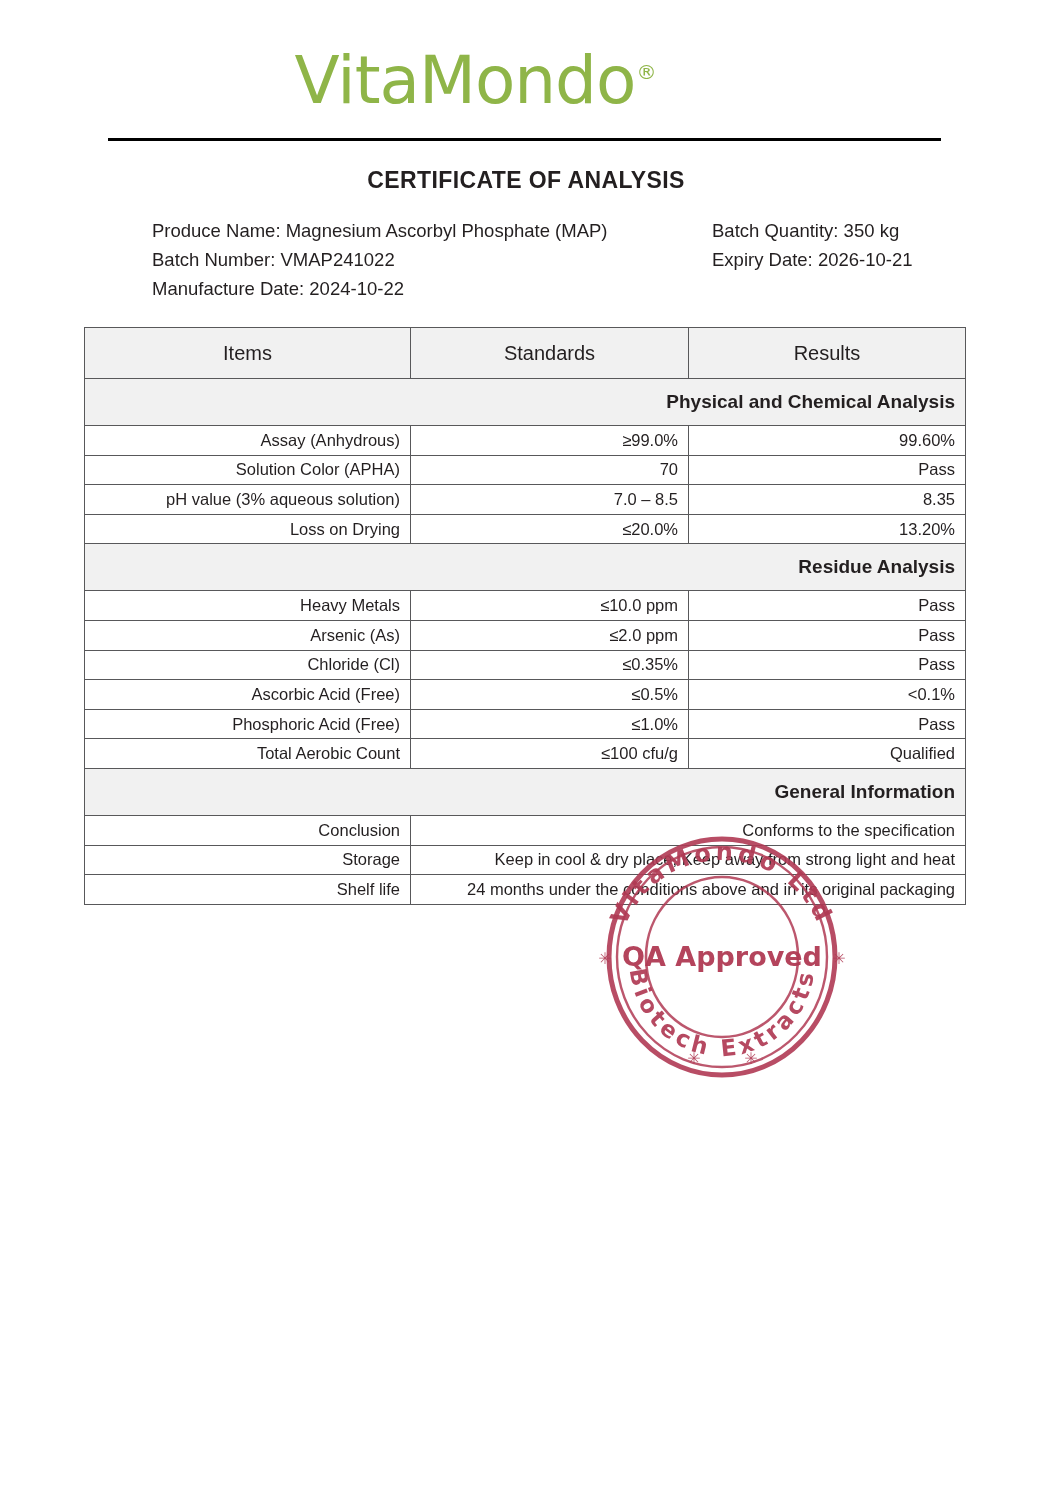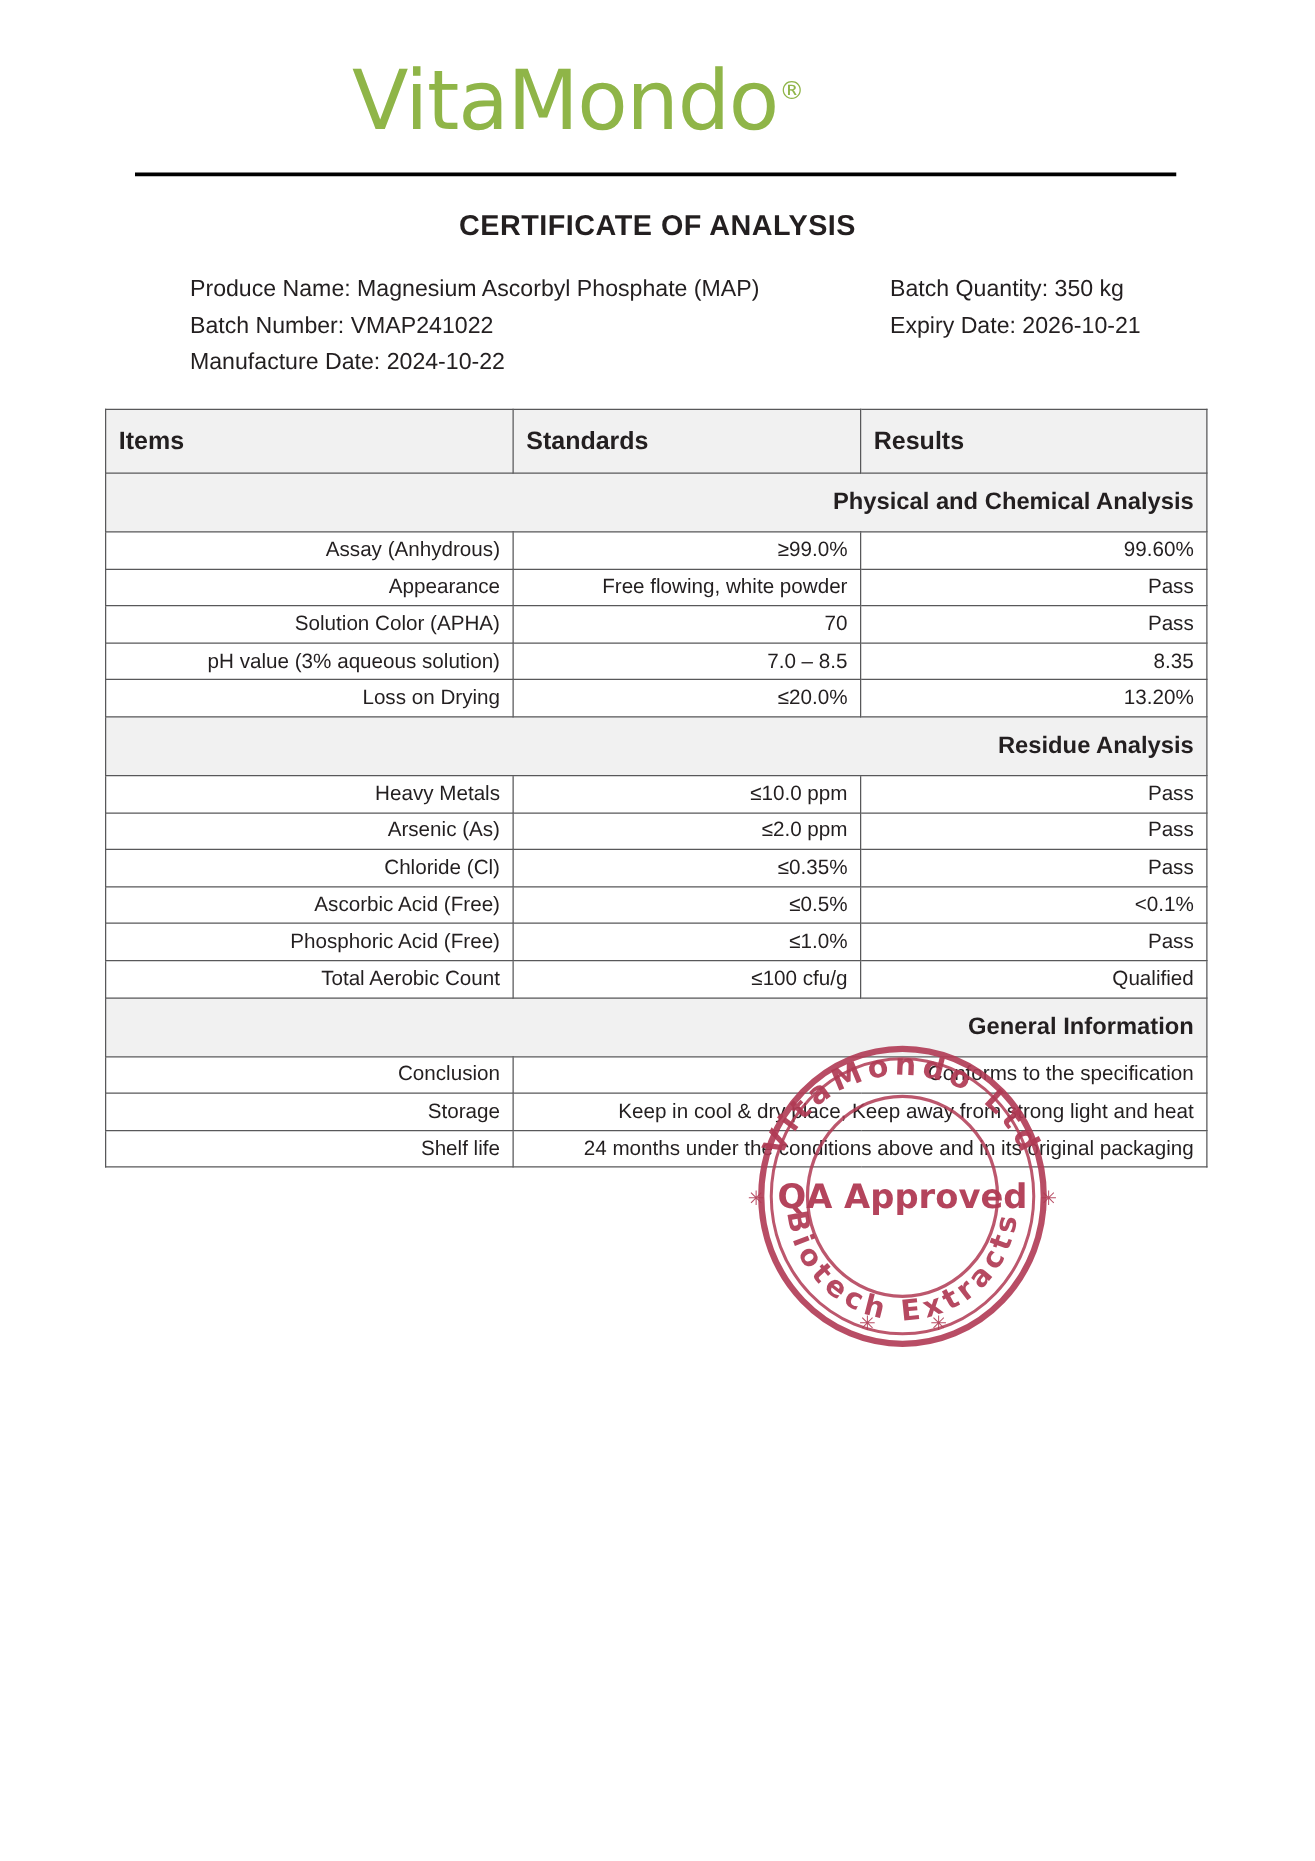--- a/index.html
+++ b/index.html
@@ -18,21 +18,21 @@
   .page {
     position: relative;
     width: 1052px;
     height: 1489px;
   }
 
   
   .logo-wrap {
     position: absolute;
     top: 48px;
-    left: 0;
+    left: 13px;
     width: 924px;
     text-align: center;
     line-height: 1;
   }
   .logo-text {
     font-family: "DejaVu Sans", sans-serif;
     font-size: 66px;
     font-weight: 400;
     letter-spacing: -1px;
     color: #8fb548;
@@ -111,22 +111,22 @@
     border: 1.6px solid #58585a;
     padding: 0 10px;
     vertical-align: middle;
     color: #231f20;
     text-align: right;
   }
   .coa-table thead th {
     height: 50px;
     background: #f1f1f1;
     font-size: 20px;
-    font-weight: bold;
-    text-align: left;
+    font-weight: normal;
+    text-align: center;
   }
   tr.section-row td {
     height: 46px;
     background: #f1f1f1;
     font-size: 19px;
     font-weight: bold;
     padding-left: 10px;
   }
   tr.section-row td.indented {
     padding-left: 16px;
@@ -190,25 +190,20 @@
       </tr>
     </thead>
     <tbody id="table-body">
         <tr class="section-row">
           <td colspan="3">Physical and Chemical Analysis</td>
         </tr>
         <tr class="data-row">
           <td>Assay (Anhydrous)</td>
           <td>≥99.0%</td>
           <td>99.60%</td>
-        </tr>
-        <tr class="data-row">
-          <td>Appearance</td>
-          <td>Free flowing, white powder</td>
-          <td>Pass</td>
         </tr>
         <tr class="data-row">
           <td>Solution Color (APHA)</td>
           <td>70</td>
           <td>Pass</td>
         </tr>
         <tr class="data-row">
           <td>pH value (3% aqueous solution)</td>
           <td>7.0 – 8.5</td>
           <td>8.35</td>

